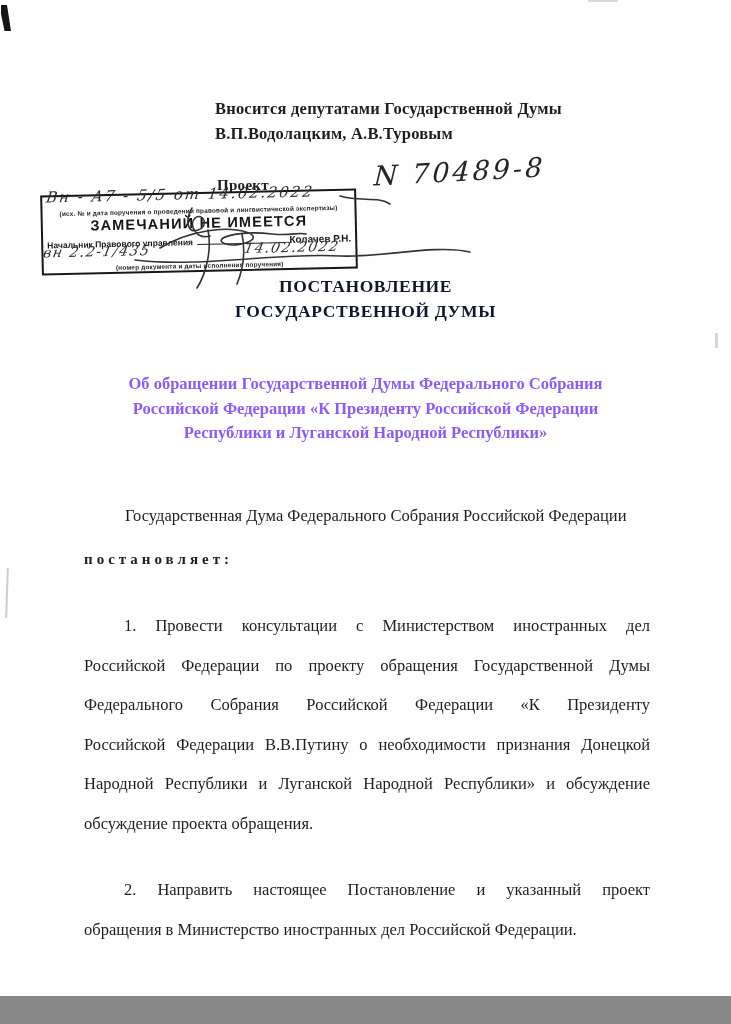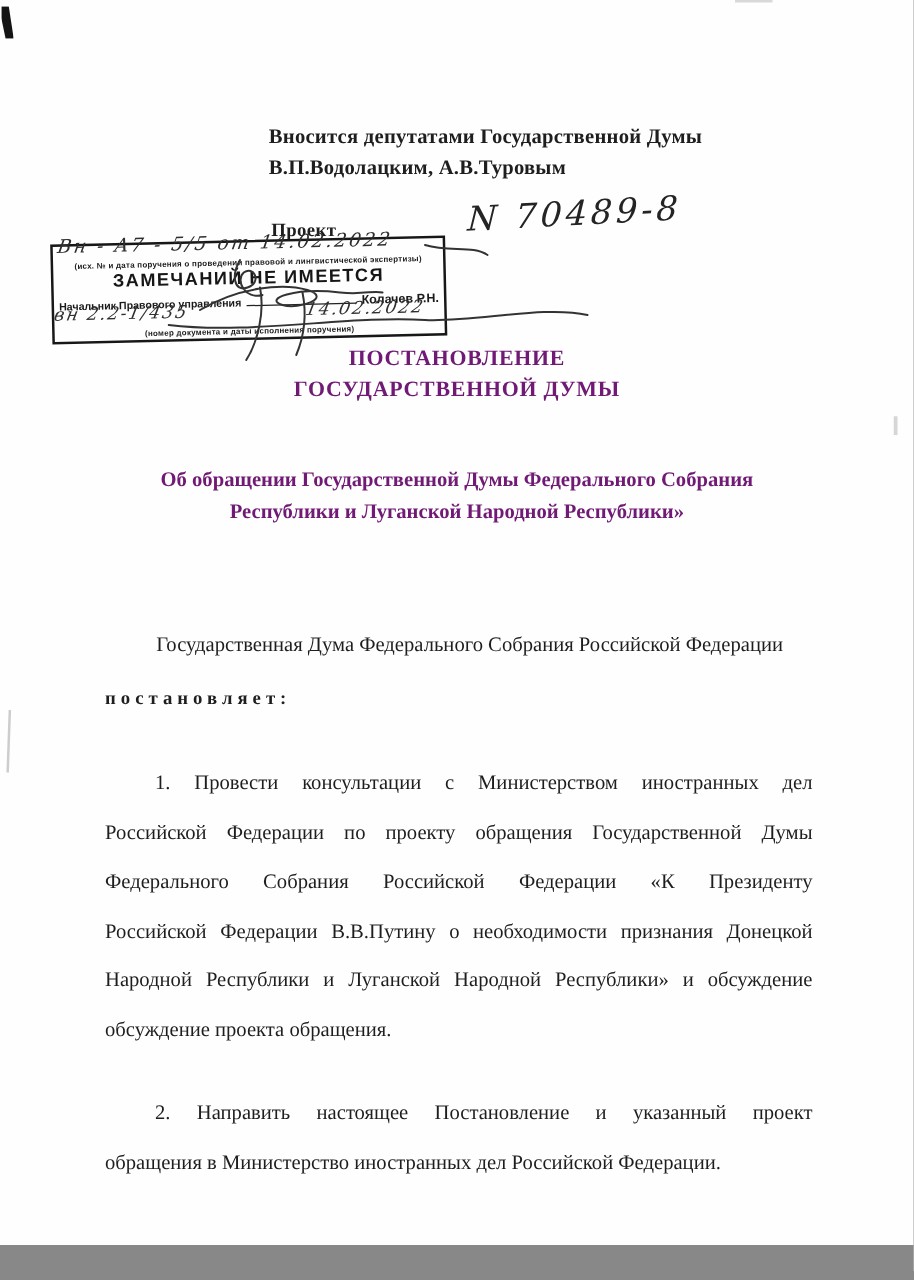--- a/index.html
+++ b/index.html
@@ -82,26 +82,26 @@
   }
   .sig-overlay{
     position:absolute;left:40px;top:186px;width:460px;height:120px;
     pointer-events:none;
   }
 
   
   .doc-type{
     position:absolute;left:0;right:0;top:274px;
     text-align:center;font-weight:bold;font-size:17.5px;line-height:24.5px;
-    letter-spacing:0.6px;color:#701a75;
+    letter-spacing:0.6px;color:#0f172a;
   }
   .doc-title{
     position:absolute;left:60px;right:60px;top:372px;
     text-align:center;font-weight:bold;font-size:16.5px;line-height:24.6px;
-    color:#701a75;
+    color:#8b5cf6;
   }
 
   
   .preamble{
     position:absolute;left:84px;top:506px;width:566px;
     font-size:16.5px;
   }
   .preamble .indent{padding-left:41px;}
   .resolves{
     position:absolute;left:84px;top:551px;
@@ -165,20 +165,21 @@
     </g>
   </svg>
 
   <div class="doc-type">
     <div>ПОСТАНОВЛЕНИЕ</div>
     <div>ГОСУДАРСТВЕННОЙ ДУМЫ</div>
   </div>
 
   <div class="doc-title">
     <div>Об обращении Государственной Думы Федерального Собрания</div>
+    <div>Российской Федерации «К Президенту Российской Федерации</div>
     <div>Республики и Луганской Народной Республики»</div>
   </div>
 
   <div class="preamble">
     <div class="indent">Государственная Дума Федерального Собрания Российской Федерации</div>
   </div>
 
   <div class="resolves">постановляет:</div>
 
   <div class="para p1">

